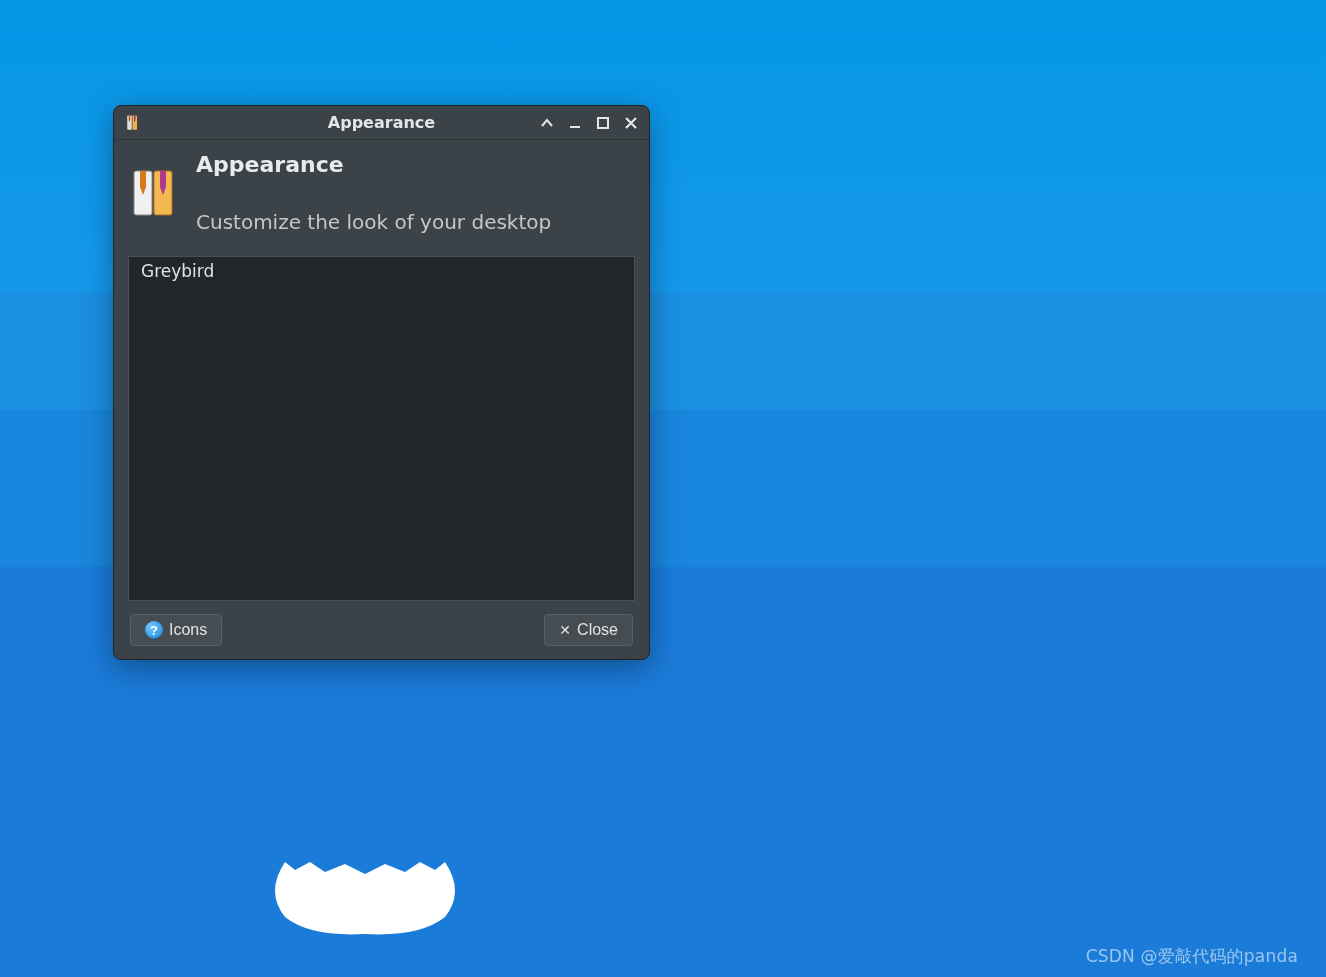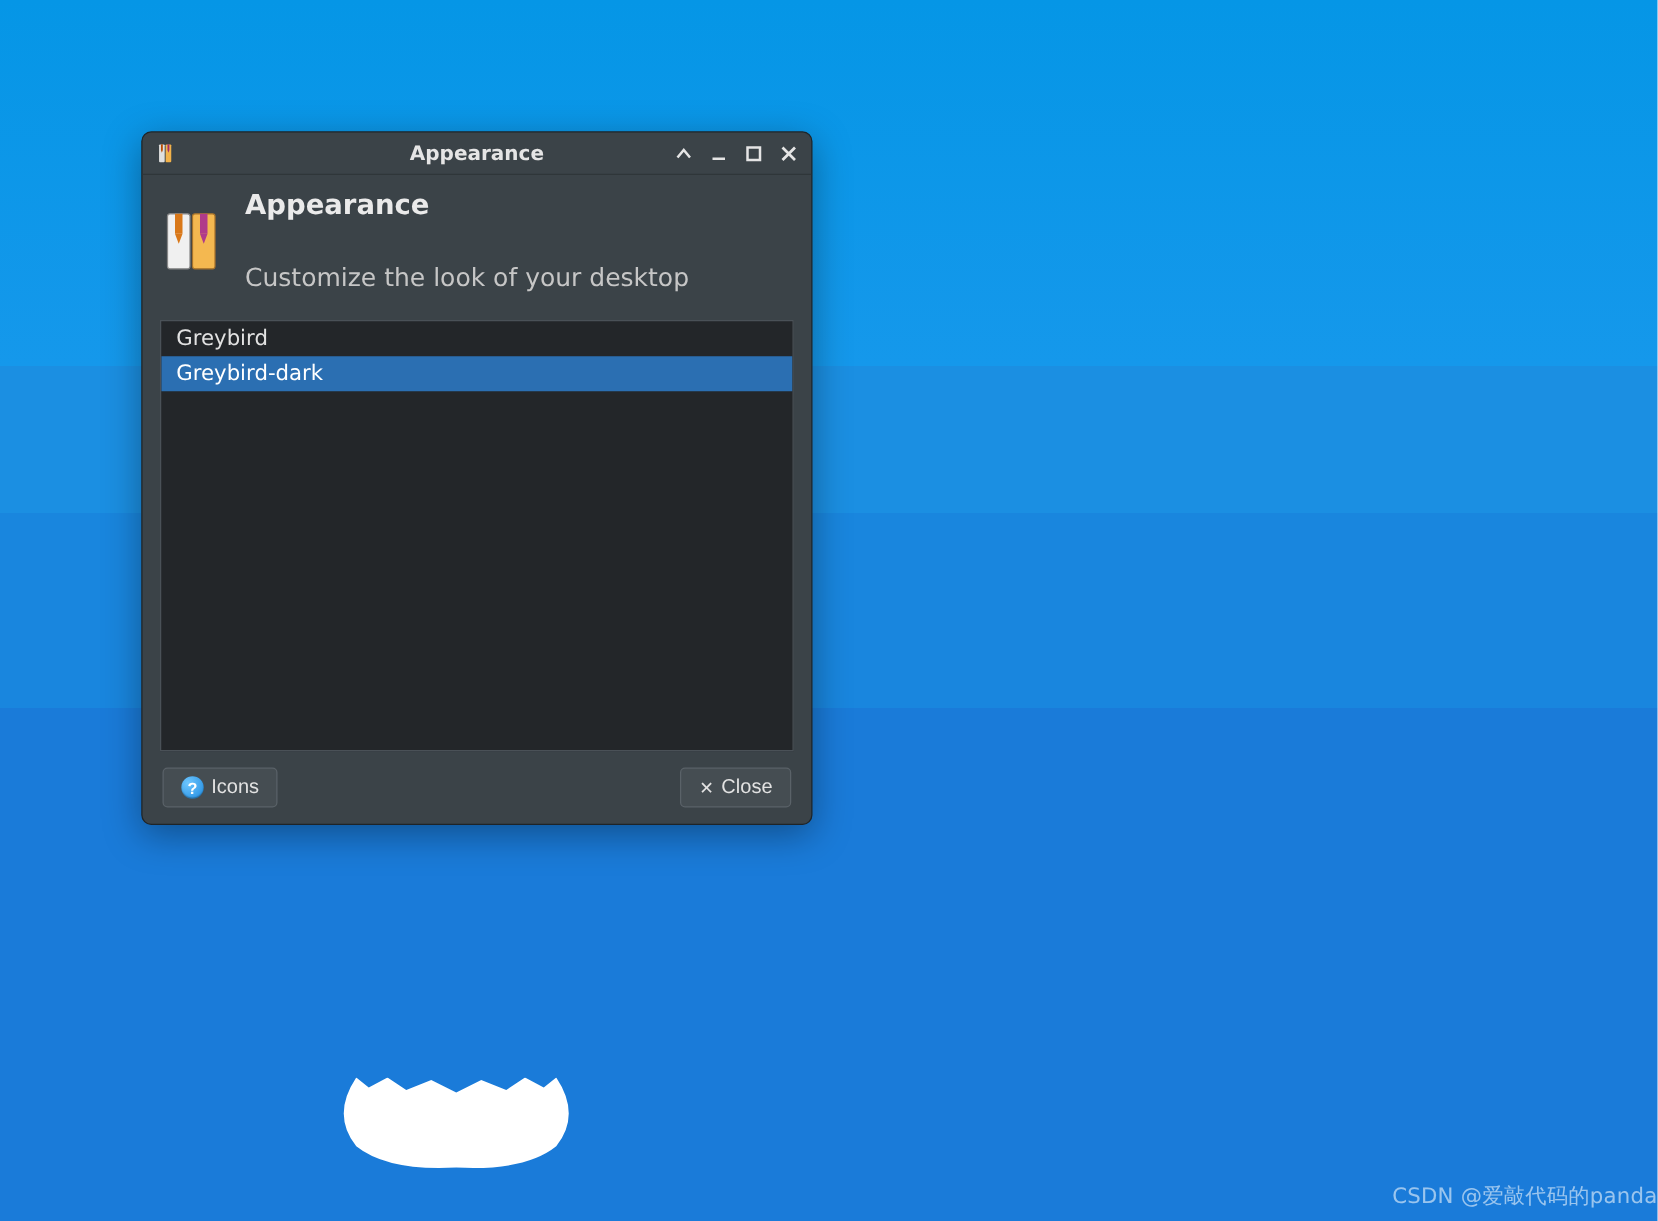--- a/index.html
+++ b/index.html
@@ -198,21 +198,21 @@
     .cursor-shape {
       position: absolute;
       left: 265px;
       top: 862px;
       width: 200px;
       height: 80px;
     }
 
     .watermark {
       position: absolute;
-      right: 0;
+      right: 28px;
       bottom: 9px;
       color: rgba(255,255,255,0.56);
       font-size: 17px;
       letter-spacing: 0.2px;
     }
   </style>
 </head>
 <body>
 
 <div class="window">
@@ -266,21 +266,20 @@
     </span>
     <div class="header-text">
       <div class="h-title">Appearance</div>
       <div class="h-sub">Customize the look of your desktop</div>
     </div>
   </div>
 
 
   <div class="list-container">
     <div class="list-item">Greybird</div>
-    <div class="list-item selected">Greybird-dark</div>
   </div>
 
   <div class="footer">
     <button class="btn">
       <span class="help-icon-circle">?</span>
       <span>Icons</span>
     </button>
     <button class="btn">
       <span style="font-size:14px;">✕</span>
       <span>Close</span>

